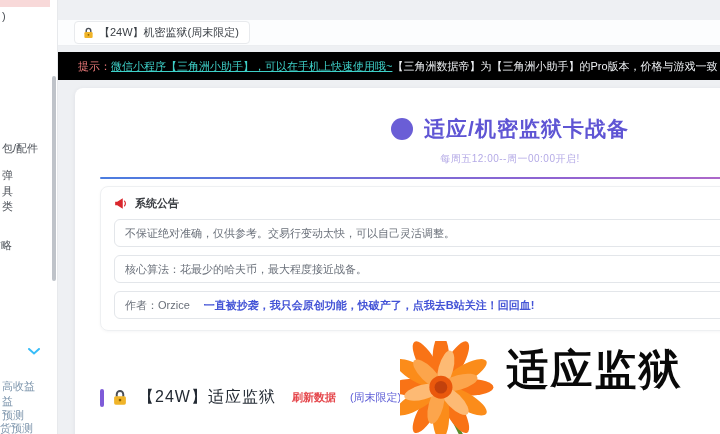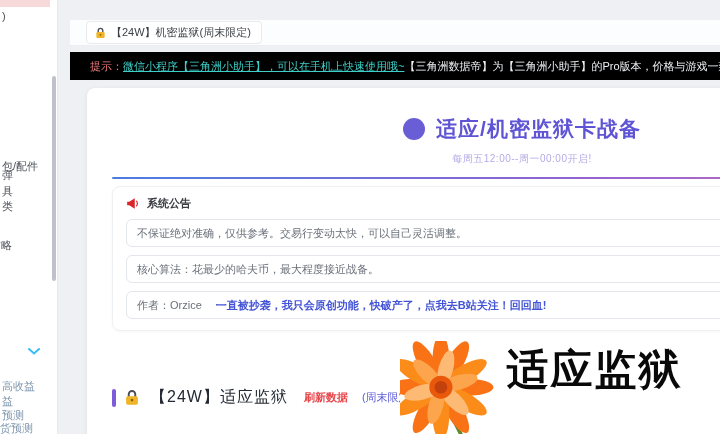--- a/index.html
+++ b/index.html
@@ -25,21 +25,21 @@
     cursor:pointer;
   }
   .sb-item.blue { color:#7e96ad; }
   .sb-scrollbar {
     position:absolute; left:52px; top:76px; width:4px; height:205px;
     background:#bfc3c9; border-radius:2px;
   }
   .sb-chevron { position:absolute; }
 
   
-  .main { position:absolute; left:70px; top:0; right:0; height:412px; }
+  .main { position:absolute; left:58px; top:0; right:0; height:412px; }
 
   .tabstrip {
     position:absolute; left:0; top:20px; width:662px; height:26px;
     background:#fcfdfe; border-bottom:1px solid #eceef1;
     display:flex; align-items:center; padding-left:16px;
   }
   .tab {
     display:flex; align-items:center; gap:5px;
     border:1px solid #e8eaed; border-radius:4px;
     background:#ffffff; padding:3px 10px 3px 8px;
@@ -112,21 +112,21 @@
     font-family:"DejaVu Sans", sans-serif; font-weight:900;
     font-size:25px; line-height:30px; color:#090909; letter-spacing:1px; white-space:nowrap;
   }
 </style>
 </head>
 <body>
 
 <div class="sidebar">
   <div class="sb-highlight"></div>
   <div class="sb-item" style="left:2px; top:10px;">)</div>
-  <div class="sb-item" style="left:2px; top:159px;">包/配件</div>
+  <div class="sb-item" style="left:2px; top:141px;">包/配件</div>
   <div class="sb-item" style="left:2px; top:168px;">弹</div>
   <div class="sb-item" style="left:2px; top:184px;">具</div>
   <div class="sb-item" style="left:2px; top:199px;">类</div>
   <div class="sb-item" style="left:-10px; top:238px;">攻略</div>
   <div class="sb-chevron" style="left:28px; top:341px;">
     <svg width="12" height="7" viewBox="0 0 12 7">
         <path d="M1 1l5 4.5L11 1" stroke="#38bdf8" stroke-width="2" fill="none" stroke-linecap="round"></path>
       </svg>
   </div>
   <div class="sb-item blue" style="left:2px; top:379px;">高收益</div>

